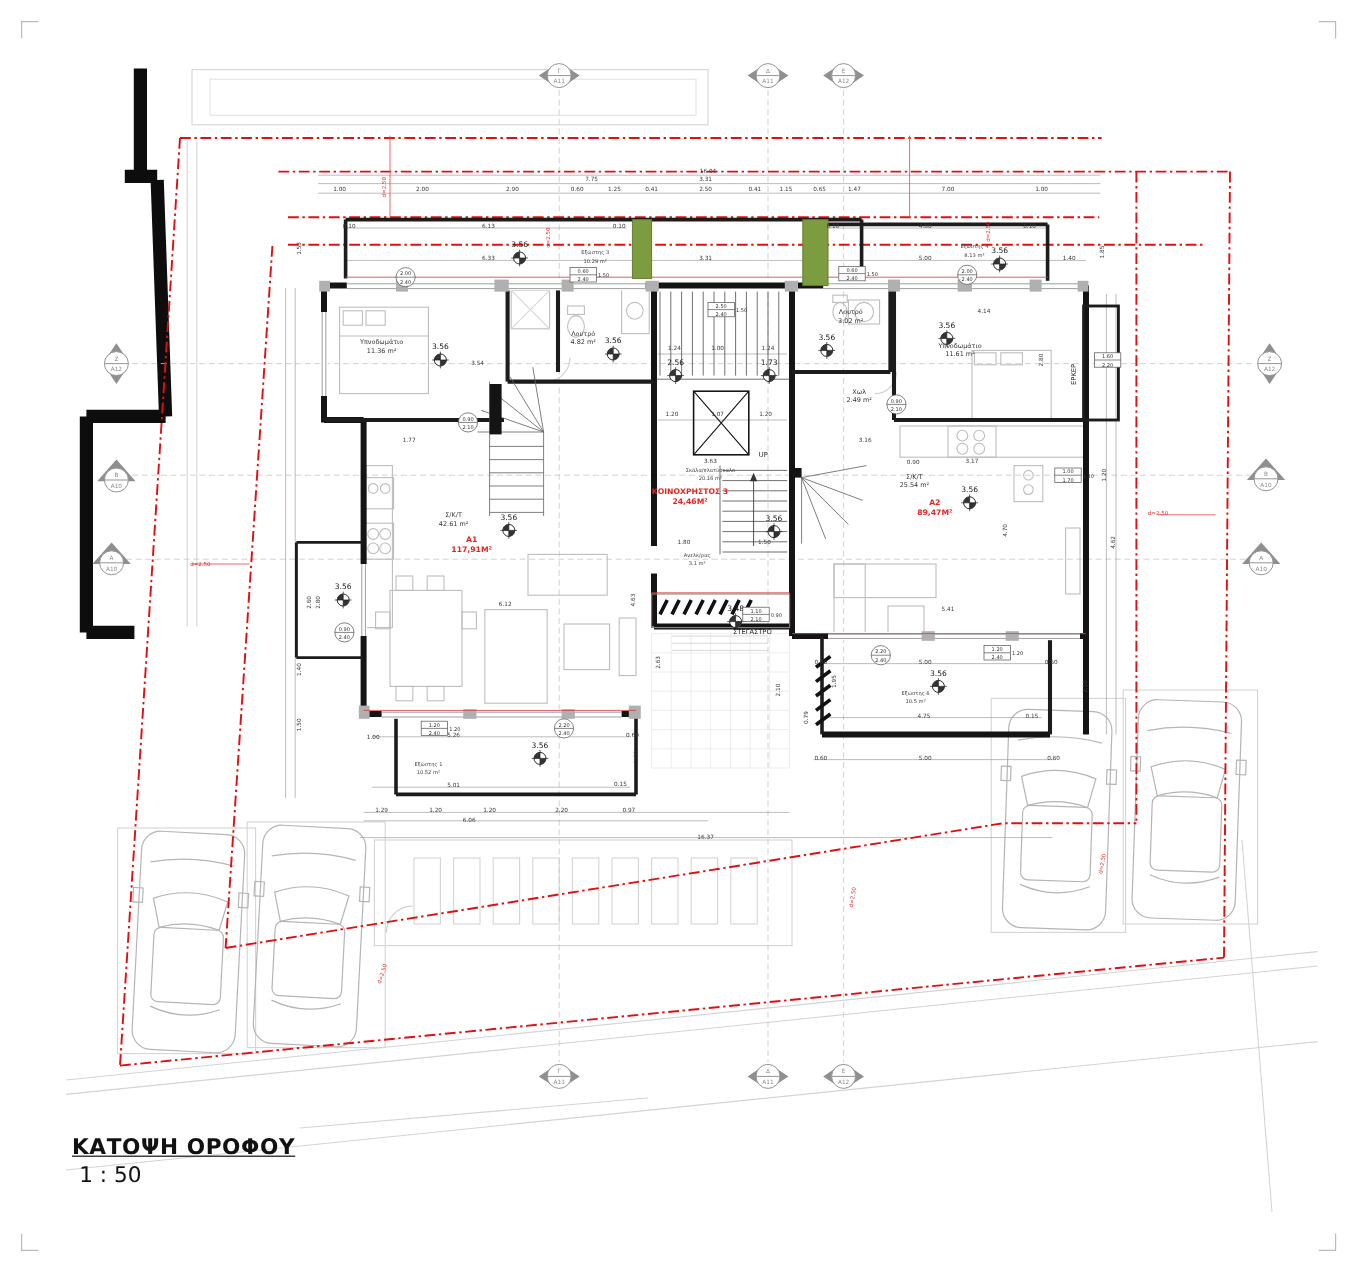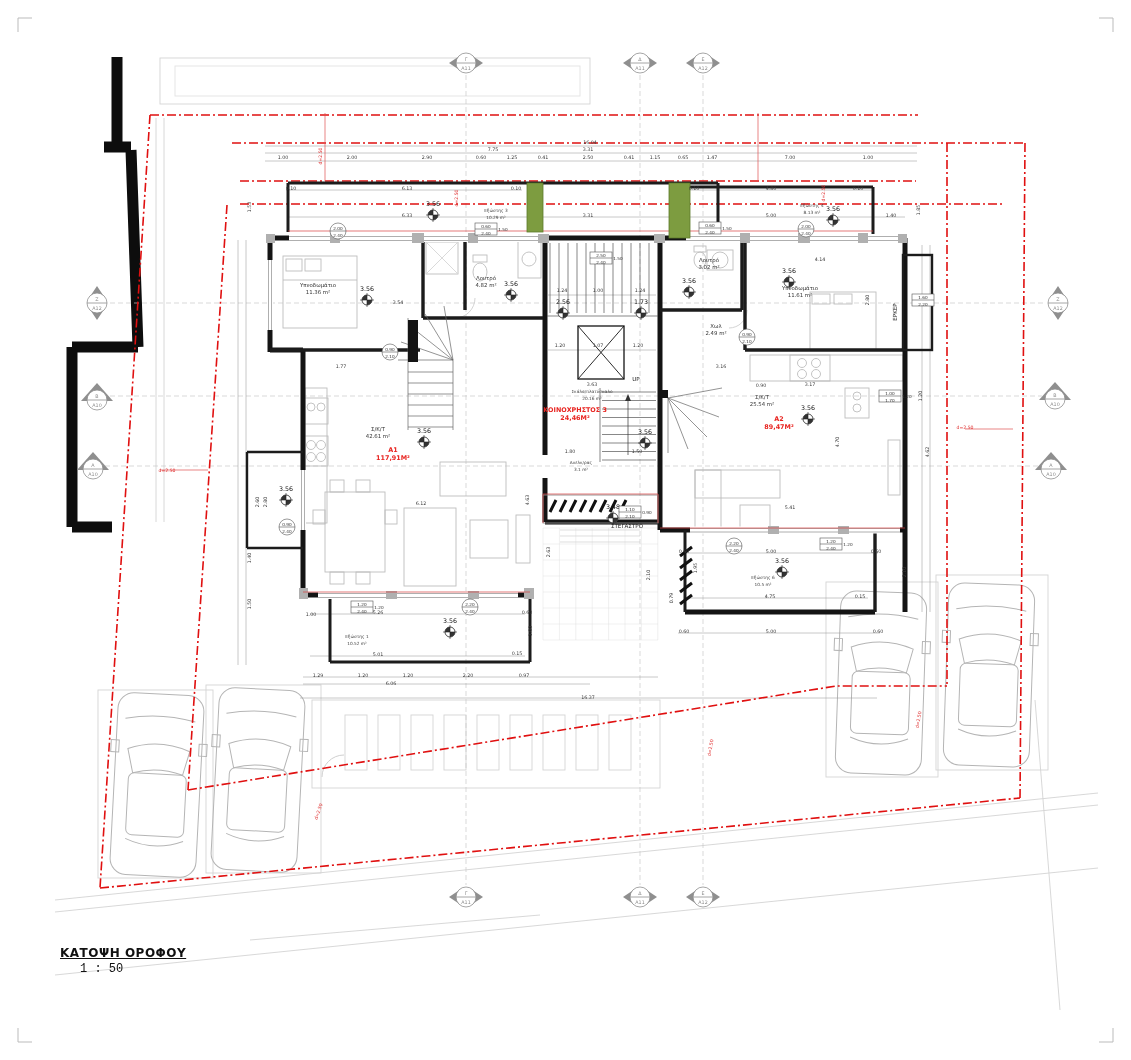--- a/index.html
+++ b/index.html
@@ -10,22 +10,22 @@
   .dim{font-size:4.8px;fill:#3a3a3a;text-anchor:middle;}
   .room{font-size:5.4px;fill:#333;text-anchor:middle;}
   .rooms{font-size:4.3px;fill:#444;text-anchor:middle;}
   .red{font-size:6.4px;font-weight:bold;fill:#e8231f;text-anchor:middle;}
   .redsm{font-size:4.6px;fill:#e03030;text-anchor:middle;}
   .lvl{font-size:6.3px;fill:#151515;text-anchor:middle;}
   .mk{font-size:4.8px;fill:#8a8a8a;text-anchor:middle;}
   .tag{font-size:4.2px;fill:#333;text-anchor:middle;}
   .misc{font-size:5.6px;fill:#222;text-anchor:middle;}
   #titleblock{position:absolute;left:60px;top:946px;color:#111;}
-  #titleblock .name{font-size:12px;font-weight:bold;text-decoration:underline;letter-spacing:.5px;}
-  #titleblock .scale{font-size:12px;margin-left:20px;margin-top:2px;font-family:Liberation Mono, monospace;}
+  #titleblock .name{font-size:18px;font-weight:bold;text-decoration:underline;letter-spacing:.5px;}
+  #titleblock .scale{font-size:18px;margin-left:6px;margin-top:2px;}
 </style>
 </head>
 <body>
 
 <div id="stage">
 <svg id="plan" width="1131" height="1060" viewBox="0 0 1131 1060">
 
   <g stroke="#bbb" stroke-width="1" fill="none">
     <path d="M18,32 V18 H32"></path>
         <path d="M1113,32 V18 H1099"></path>

